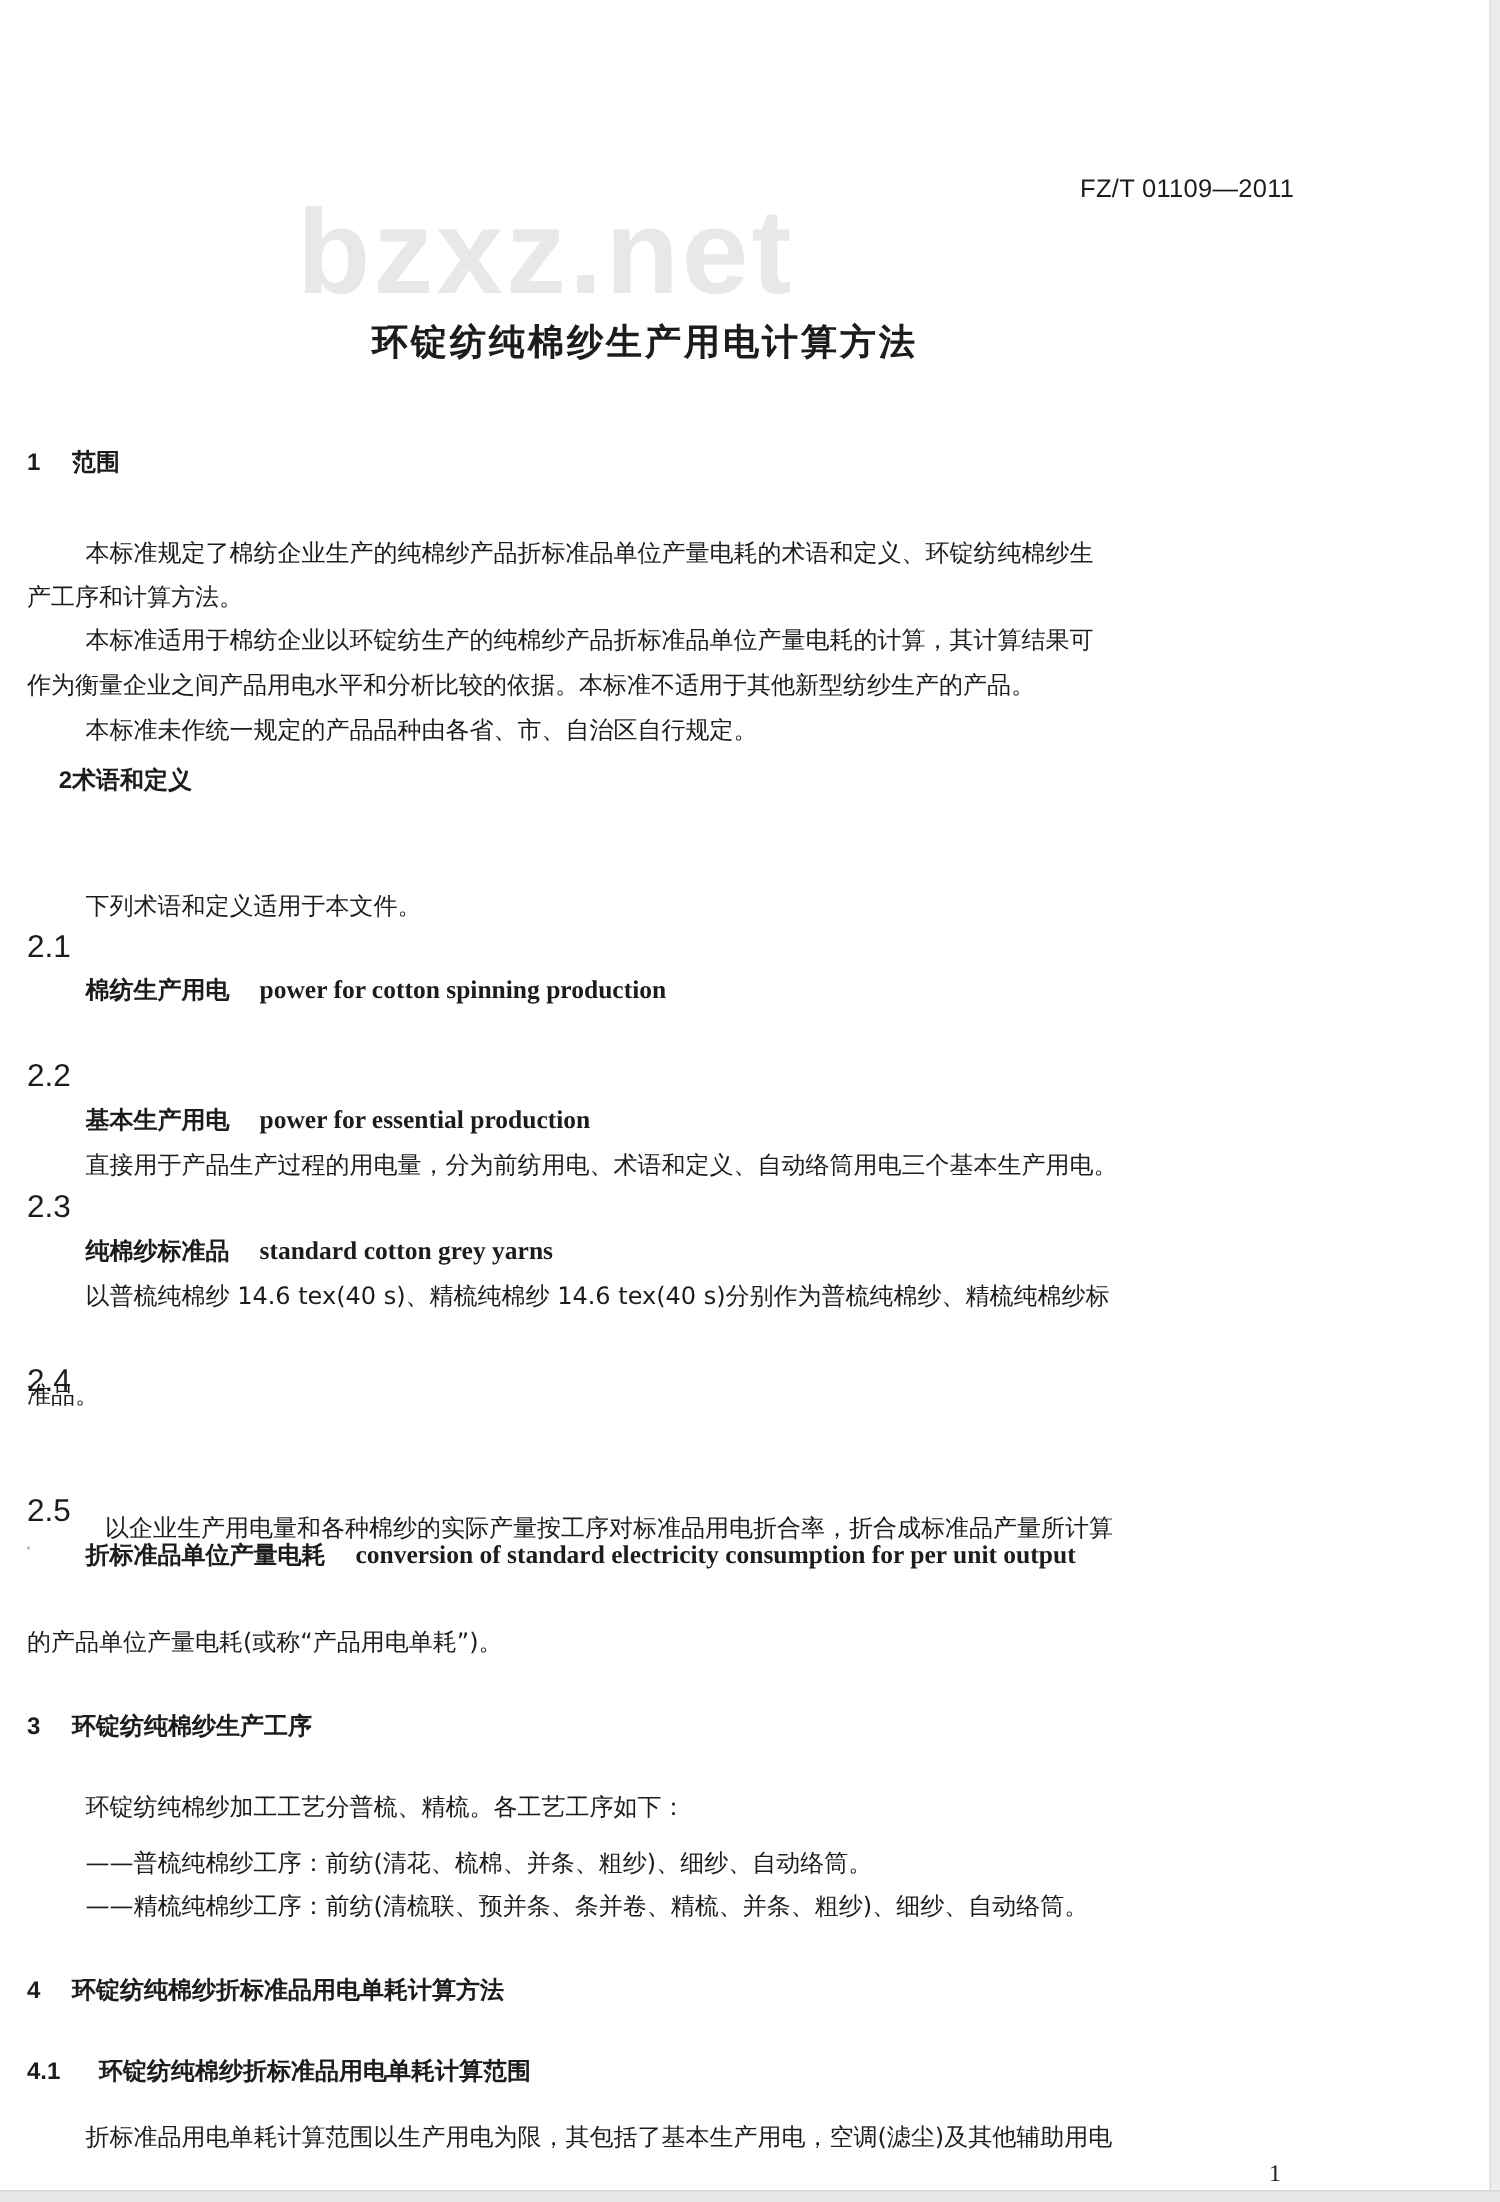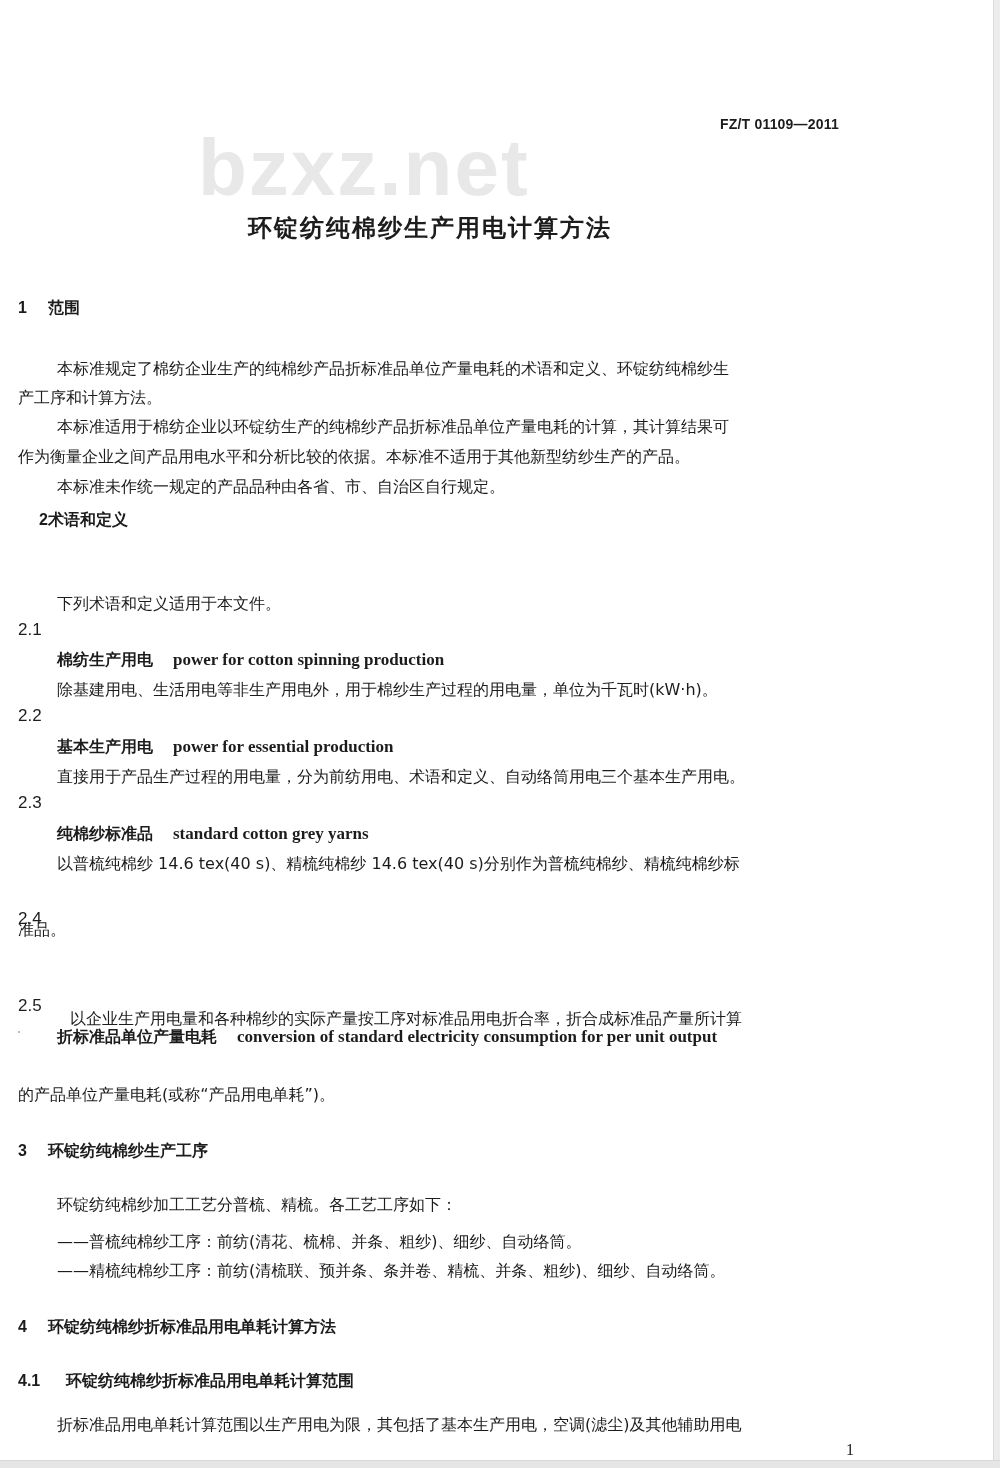--- a/index.html
+++ b/index.html
@@ -2,27 +2,27 @@
 <html><head>
 <meta charset="utf-8">
 <style>
   html, body { margin: 0; padding: 0; background: #ffffff; }
   body { width: 1000px; height: 1468px; position: relative; overflow: hidden;
          font-family: "DejaVu Sans", "Liberation Sans", sans-serif; color: #1c1c1c; }
   .page { position: absolute; left: 0; top: 0; width: 993px; height: 1460px; background: #ffffff; }
   .right-edge { position: absolute; left: 993px; top: 0; width: 7px; height: 1468px; background: #ececec; border-left: 1px solid #dcdcdc; }
   .bottom-edge { position: absolute; left: 0; top: 1460px; width: 1000px; height: 8px; background: #e6e6e6; border-top: 1px solid #d8d8d8; }
   .abs { position: absolute; white-space: nowrap; }
-  .std-code { left: 720px; top: 116px; font-family: "Liberation Sans", sans-serif; font-size: 14px; font-weight: bold; letter-spacing: 0.2px; }
+  .std-code { left: 720px; top: 116px; font-family: "Liberation Sans", sans-serif; font-size: 17px; font-weight: normal; letter-spacing: 0.2px; }
   .watermark { left: 198px; top: 128px; font-family: "Liberation Sans", sans-serif; font-weight: bold; font-size: 80px; color: #e8e8e8; letter-spacing: 2px; line-height: 1; }
   .doc-title { left: 248px; top: 212px; font-size: 24px; font-weight: bold; letter-spacing: 2px; }
   .h1 { font-size: 16px; font-weight: bold; }
   .h1 .num { display: inline-block; width: 30px; font-family: "Liberation Sans", sans-serif; }
   .h2 .num { display: inline-block; width: 48px; font-family: "Liberation Sans", sans-serif; }
-  .clause-num { font-family: "Liberation Sans", sans-serif; font-size: 17px; left: 18px; }
+  .clause-num { font-family: "Liberation Sans", sans-serif; font-size: 21px; left: 18px; }
   .p { font-size: 16px; line-height: 29px; }
   .indent { left: 57px; }
   .flush { left: 18px; }
   .term { left: 57px; font-size: 16px; font-weight: bold; }
   .term .en { font-family: "Liberation Serif", serif; font-weight: bold; font-size: 17px; margin-left: 20px; }
   .page-num { left: 846px; top: 1441px; font-family: "Liberation Serif", serif; font-size: 16px; }
   .stray-dot { left: 18px; top: 1031px; width: 2px; height: 2px; background: #bbbbbb; }
 </style>
 </head>
 <body>
@@ -44,21 +44,20 @@
 
   <div class="abs h1 flush" style="top:510px;text-align:right;">
     <span class="num">2</span><span>术语和定义</span>
   </div>
   <div class="abs p indent" style="top:589px;">下列术语和定义适用于本文件。</div>
 
   <div class="abs clause-num" style="top:620px;">2.1</div>
   <div class="abs term" style="top:650px;">
     <span>棉纺生产用电</span><span class="en">power for cotton spinning production</span>
   </div>
-  <div class="abs p indent" style="top:675px;">除基建用电、生活用电等非生产用电外，用于棉纱生产过程的用电量，单位为千瓦时(kW·h)。</div>
 
   <div class="abs clause-num" style="top:706px;">2.2</div>
   <div class="abs term" style="top:737px;">
     <span>基本生产用电</span><span class="en">power for essential production</span>
   </div>
   <div class="abs p indent" style="top:762px;">直接用于产品生产过程的用电量，分为前纺用电、术语和定义、自动络筒用电三个基本生产用电。</div>
 
   <div class="abs clause-num" style="top:793px;">2.3</div>
   <div class="abs term" style="top:824px;">
     <span>纯棉纱标准品</span><span class="en">standard cotton grey yarns</span>

